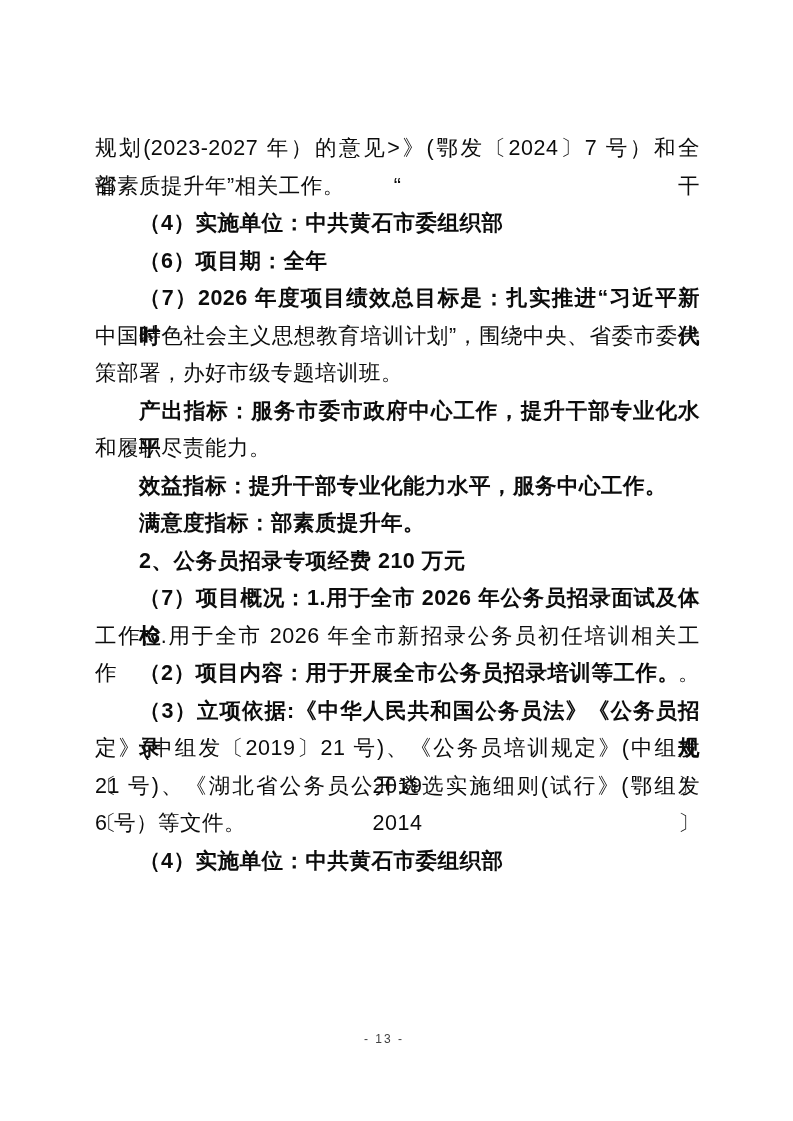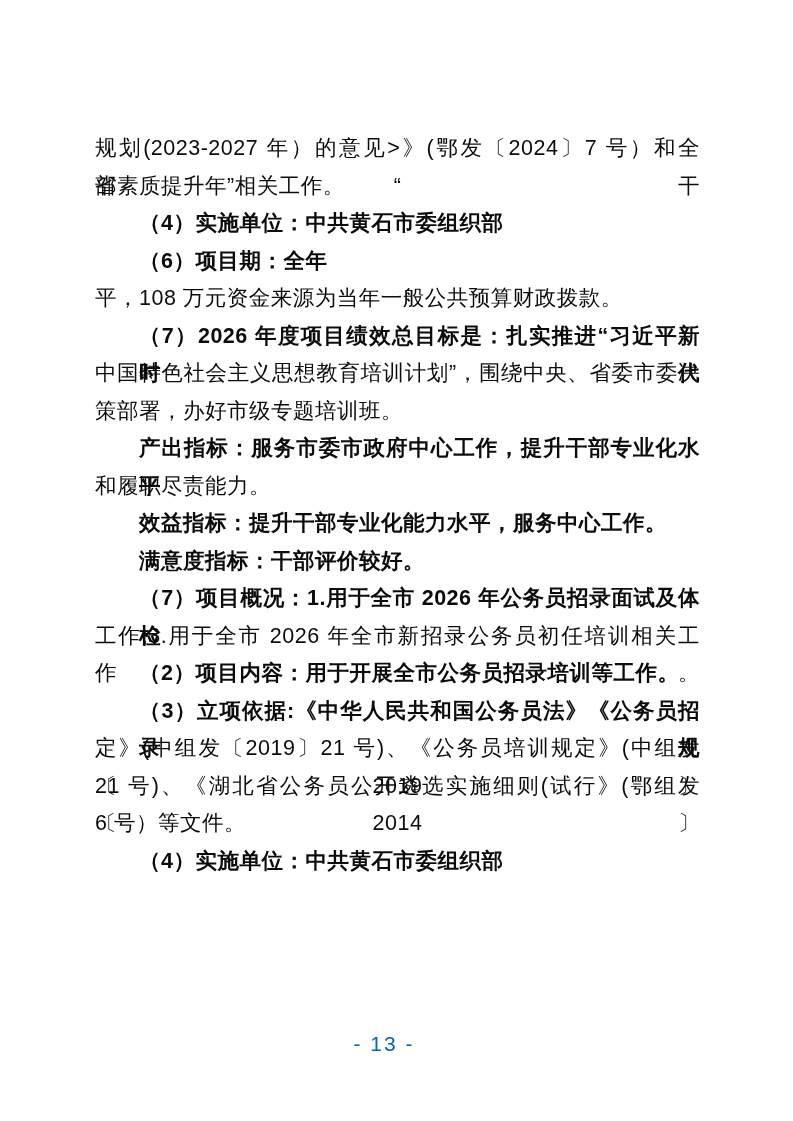--- a/index.html
+++ b/index.html
@@ -43,42 +43,42 @@
   }
   .line.bold {
     font-weight: bold;
   }
   .footer {
     position: absolute;
     left: 0;
     top: 1032px;
     width: 100%;
     text-align: center;
-    font-size: 21px;
+    font-size: 12px;
     letter-spacing: 2px;
-    color: #0369a1;
+    color: #404040;
   }
 </style>
 </head>
 <body>
 
 <div class="page">
   <div class="doc-body" id="doc-body">
       <div class="line justify">规划(2023-2027 年）的意见&gt;》(鄂发〔2024〕7 号）和全省“干</div>
       <div class="line">部素质提升年”相关工作。</div>
       <div class="line indent">（4）实施单位：中共黄石市委组织部</div>
       <div class="line indent">（6）项目期：全年</div>
-      <div class="line">平，108 万元资金来源为当年一般公共预算财政拨款。</div>
       <div class="line indent justify">（7）2026 年度项目绩效总目标是：扎实推进“习近平新时代</div>
       <div class="line justify">中国特色社会主义思想教育培训计划”，围绕中央、省委市委决</div>
       <div class="line">策部署，办好市级专题培训班。</div>
       <div class="line indent justify">产出指标：服务市委市政府中心工作，提升干部专业化水平</div>
       <div class="line">和履职尽责能力。</div>
       <div class="line indent">效益指标：提升干部专业化能力水平，服务中心工作。</div>
-      <div class="line indent">满意度指标：干部评价较好。</div>
+      <div class="line indent">满意度指标：部素质提升年。</div>
+      <div class="line indent bold">2、公务员招录专项经费 210 万元</div>
       <div class="line indent justify">（7）项目概况：1.用于全市 2026 年公务员招录面试及体检</div>
       <div class="line justify">工作;3.用于全市 2026 年全市新招录公务员初任培训相关工作。</div>
       <div class="line indent">（2）项目内容：用于开展全市公务员招录培训等工作。</div>
       <div class="line indent justify">（3）立项依据:《中华人民共和国公务员法》《公务员招录规</div>
       <div class="line justify">定》(中组发〔2019〕21 号)、《公务员培训规定》(中组发〔2019〕</div>
       <div class="line justify">21 号)、《湖北省公务员公开遴选实施细则(试行》(鄂组发〔2014〕</div>
       <div class="line">6 号）等文件。</div>
       <div class="line indent">（4）实施单位：中共黄石市委组织部</div>
     </div>
   <div class="footer">- 13 -</div>

